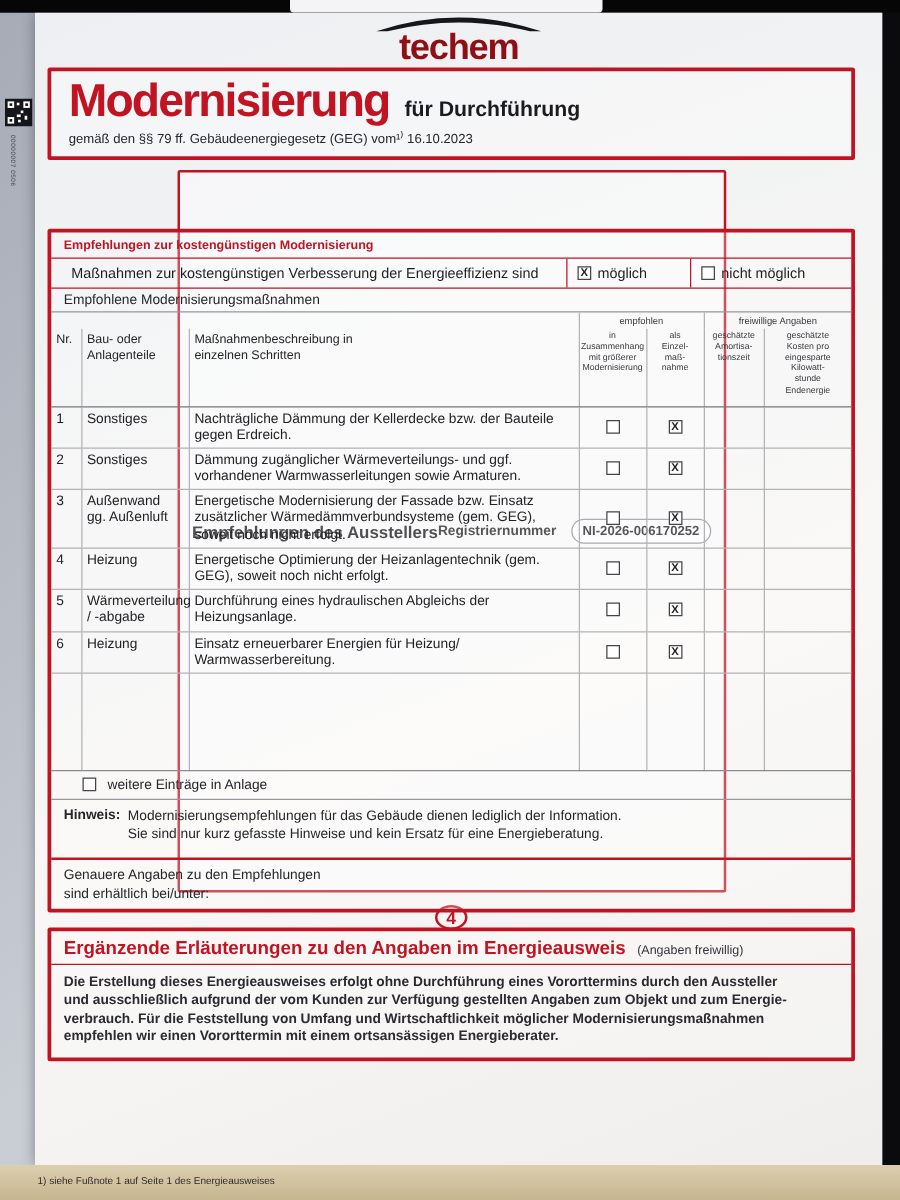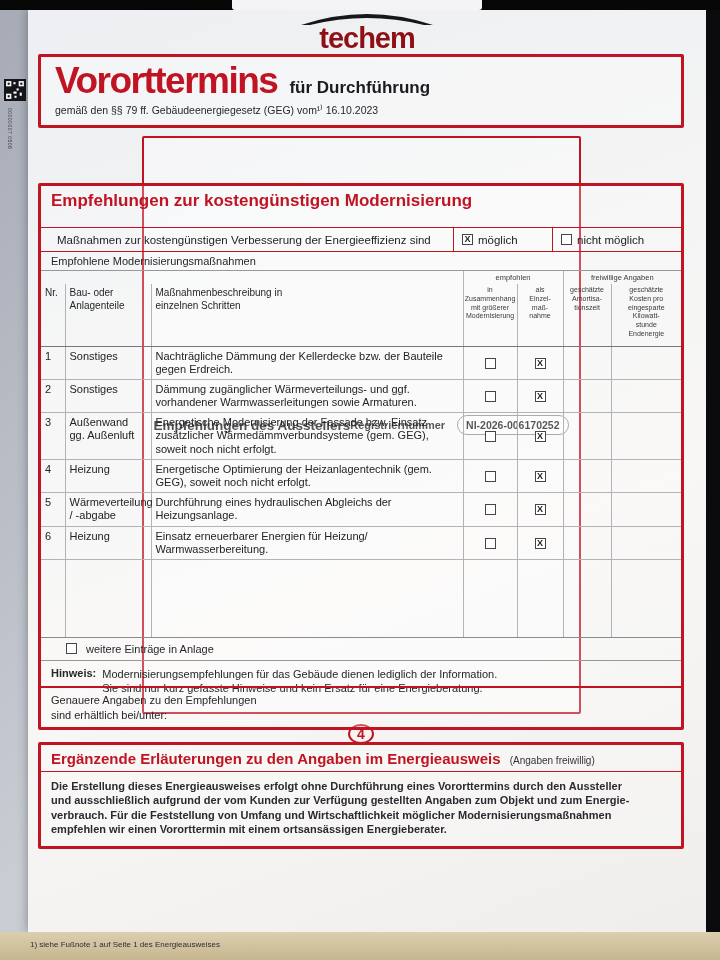--- a/index.html
+++ b/index.html
@@ -28,21 +28,21 @@
   .doc-subtitle{font-size:10.5px;color:#26262b;margin-top:2px;}
   
   .headrow{position:absolute;left:10px;top:126px;width:646px;height:30px;display:flex;align-items:center;gap:10px;flex-direction:column;}
   .headbar{flex:0 0 578px;height:30px;box-sizing:border-box;border:2.5px solid #c11423;border-radius:2px;display:flex;align-items:center;padding:0 10px;background:rgba(255,255,255,.4);}
   .hb-title{font-size:13.5px;font-weight:bold;color:#15151a;}
   .hb-reg-label{margin-left:auto;font-size:11px;font-weight:bold;color:#1c1c20;}
   .hb-reg-value{margin-left:12px;font-size:10.5px;font-weight:bold;color:#1c1c20;border:1px solid #8a8f98;background:#fdfdfd;padding:3px 8px;border-radius:10px;}
   .page-circle{width:26px;height:26px;border:2.5px solid #c11423;border-radius:50%;box-sizing:border-box;display:flex;align-items:center;justify-content:center;font-size:14px;font-weight:bold;color:#c11423;}
   
   .main-box{position:absolute;left:10px;top:173px;width:646px;height:547px;border:3px solid #c11423;border-radius:2px;box-sizing:border-box;background:rgba(255,255,255,.25);}
-  .sec-heading{margin:5px 10px 16px;font-size:17px;font-weight:bold;color:#c11423;}
+  .sec-heading{margin:5px 10px 4px;font-size:10px;font-weight:bold;color:#c11423;}
   .statement-row{display:flex;align-items:center;border-top:1px solid #c11423;border-bottom:1px solid #c11423;height:23px;font-size:11.5px;}
   .stmt-text{flex:1;padding-left:16px;color:#1e1e23;}
   .stmt-group{display:flex;align-items:center;gap:5px;align-self:stretch;border-left:1px solid #c11423;padding:0 8px;}
   .stmt-group.g1{width:82px;}
   .stmt-group.g2{width:112px;}
   .caption-row{height:18px;line-height:18px;font-size:11px;padding-left:10px;border-bottom:1px solid #97979c;color:#26262b;}
   
   table.rec{width:640px;border-collapse:collapse;table-layout:fixed;}
   table.rec td{border-right:1px solid #b3b3b7;box-sizing:border-box;}
   table.rec td:last-child{border-right:none;}
@@ -95,21 +95,21 @@
 
       <div class="logo">
         <svg class="swoosh" width="140" height="14" viewBox="0 0 140 14">
           <path d="M4 13 Q70 -9 136 13 L127 13 Q70 -1 13 13 Z" fill="#17171b"></path>
         </svg>
         <span class="word">techem</span>
       </div>
 
       <div class="title-box">
         <div class="title-line">
-          <span class="doc-title">Vororttermins</span>
+          <span class="doc-title">Modernisierung</span>
           <span class="doc-title-suffix">für Durchführung</span>
         </div>
         <div class="doc-subtitle">gemäß den §§ 79 ff. Gebäudeenergiegesetz (GEG) vom¹⁾ 16.10.2023</div>
       </div>
 
       <div class="headrow">
         <div class="headbar">
           <span class="hb-title">Empfehlungen des Ausstellers</span>
           <span class="hb-reg-label">Registriernummer</span>
           <span class="hb-reg-value">NI-2026-006170252</span>

